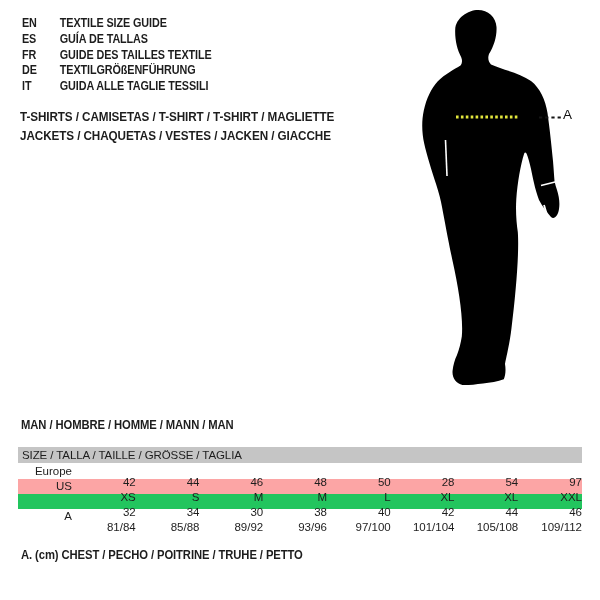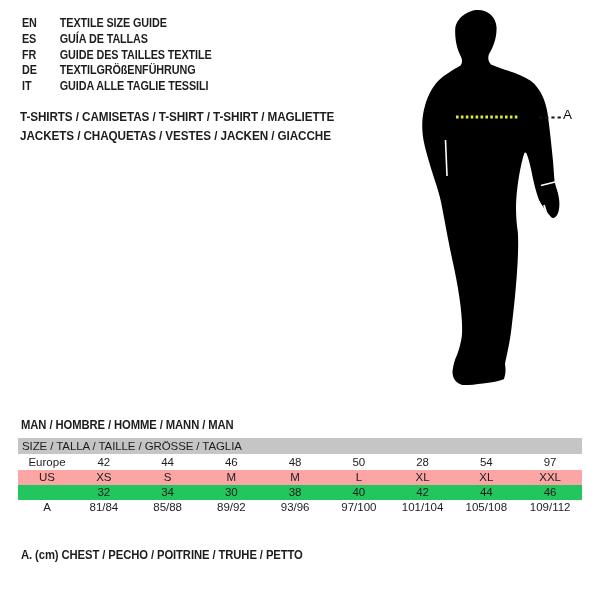--- a/index.html
+++ b/index.html
@@ -18,25 +18,25 @@
   .product-lines{position:absolute;left:20px;top:107px;font-size:13px;font-weight:700;line-height:19.2px;letter-spacing:-0.1px;}
 
   
   .figure{position:absolute;left:390px;top:0;width:210px;height:400px;}
   .measure-a{position:absolute;left:563px;top:107px;font-size:13.5px;font-weight:500;color:#111;}
 
   
   .section-title{position:absolute;left:21px;top:418px;font-size:12.5px;font-weight:700;letter-spacing:-0.1px;}
 
   
-  .size-table{position:absolute;left:18px;top:438px;width:564px;font-size:11.5px;}
+  .size-table{position:absolute;left:18px;top:447px;width:564px;font-size:11.5px;}
   .t-header{height:16px;line-height:16.5px;padding-left:4px;margin-bottom:1px;letter-spacing:-0.1px;}
   .t-row{display:grid;grid-template-columns:54px repeat(8,1fr);height:15px;line-height:15px;}
-  .t-label{padding-left:4px;text-align:center;}
-  .t-cell{text-align:center;}
+  .t-label{padding-left:4px;text-align:right;}
+  .t-cell{text-align:right;margin-top:11px;}
 
   
   .footnote{position:absolute;left:21px;top:548px;font-size:12.5px;font-weight:700;letter-spacing:-0.1px;}
 </style>
 </head>
 <body>
 
 <div class="lang-block cond">
   <div class="lang-row">
     <span class="lang-code">EN</span>

